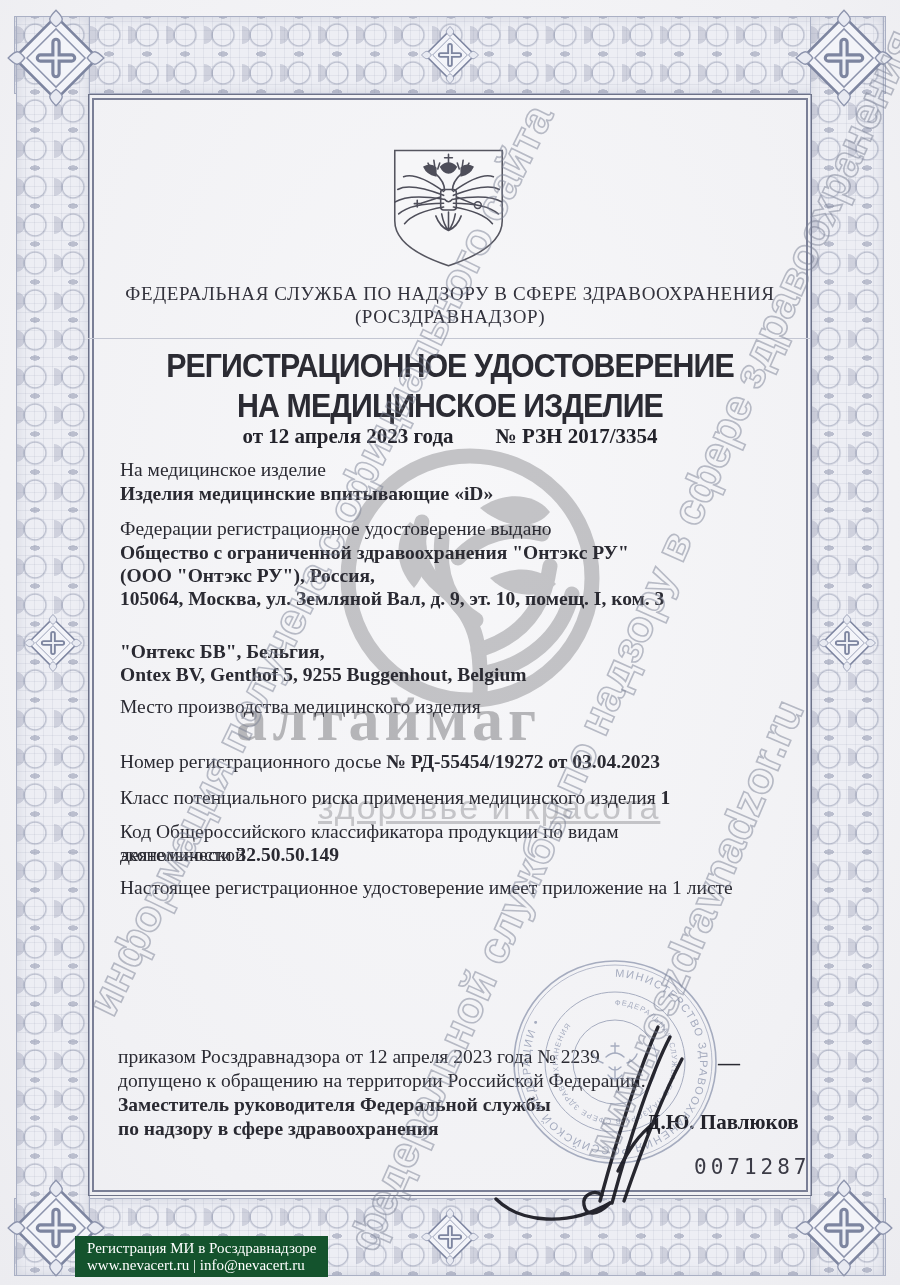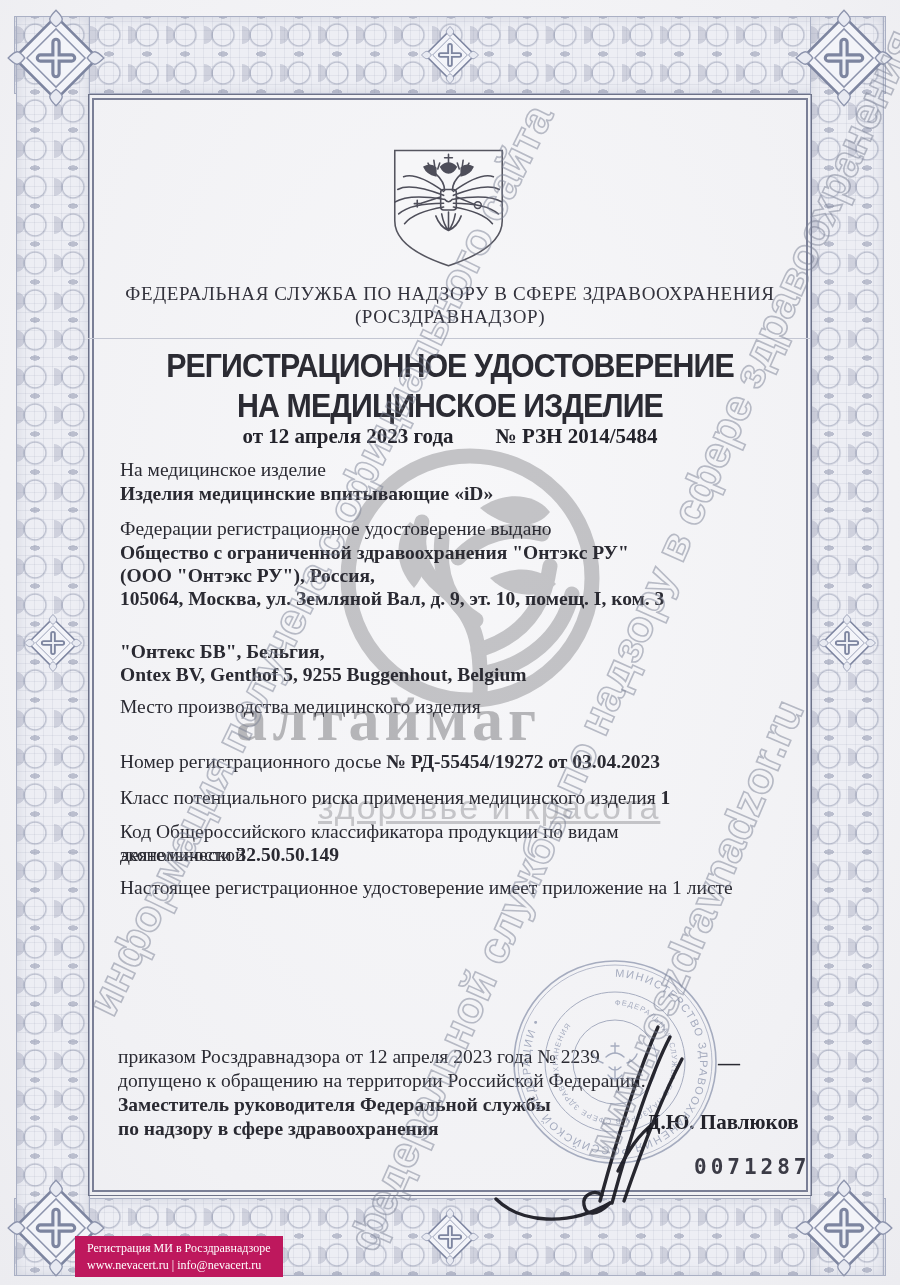--- a/index.html
+++ b/index.html
@@ -39,38 +39,38 @@
   .dateline{position:absolute;left:88px;top:424px;width:724px;text-align:center;
             font-weight:bold;font-size:21px;color:#23232b;}
   .dateline .gap{display:inline-block;width:42px;}
   
   .bl{position:absolute;left:120px;width:620px;font-size:19.5px;line-height:23px;color:#2a2a32;}
   .b{font-weight:bold;}
   
   .ol{position:absolute;left:118px;width:560px;font-size:19.5px;color:#2a2a32;}
   .signer-name{position:absolute;left:646px;top:1110px;width:160px;font-weight:bold;font-size:21px;color:#23232b;}
   .blank-number{position:absolute;left:694px;top:1155px;font-family:"DejaVu Sans Mono",monospace;
-                font-size:21px;letter-spacing:4px;color:#3b3b46;font-weight:bold;}
+                font-size:21px;letter-spacing:4px;color:#3b3b46;}
   .dash{position:absolute;left:718px;top:1050px;font-size:22px;font-weight:bold;color:#2a2a32;}
   
   .wm-logo-circle{position:absolute;left:330px;top:438px;width:280px;height:280px;opacity:.42;}
   .wm-logo-text{position:absolute;left:236px;top:684px;font-family:Liberation Serif, serif;
                 font-weight:bold;font-size:62px;letter-spacing:5px;color:rgba(122,122,126,.52);}
   .wm-logo-sub{position:absolute;left:318px;top:788px;font-family:"Liberation Sans",sans-serif;
                font-size:34px;letter-spacing:2px;color:rgba(138,138,142,.45);text-decoration:underline;}
   .wm-diag{position:absolute;white-space:nowrap;font-family:"Liberation Sans",sans-serif;
            font-weight:600;color:rgba(255,255,255,.05);
            -webkit-text-stroke:1.6px rgba(121,127,148,.50);}
   .wm-a{left:320px;top:560px;font-size:44px;transform:translate(-50%,-50%) rotate(-64deg);}
   .wm-b{left:632px;top:640px;font-size:44px;transform:translate(-50%,-50%) rotate(-66deg);}
   .wm-c{left:694px;top:930px;font-size:44px;transform:translate(-50%,-50%) rotate(-67deg);}
   .stamp{position:absolute;left:508px;top:955px;width:214px;height:214px;opacity:.8;}
   .signature{position:absolute;left:468px;top:975px;width:250px;height:250px;}
-  .footer-box{position:absolute;left:75px;top:1236px;background:#be185d;color:#ffffff;
-              padding:4px 12px 3px 12px;font-size:12px;line-height:17px;}
+  .footer-box{position:absolute;left:75px;top:1236px;background:#14532d;color:#ffffff;
+              padding:4px 12px 3px 12px;font-size:15px;line-height:17px;}
 </style>
 </head>
 <body>
 
 <div class="page">
   <div class="paper"></div>
 
   <svg width="0" height="0" style="position:absolute">
     <defs>
       <g id="rosette">
@@ -160,21 +160,21 @@
   <div class="agency">
     <div>ФЕДЕРАЛЬНАЯ СЛУЖБА ПО НАДЗОРУ В СФЕРЕ ЗДРАВООХРАНЕНИЯ</div>
     <div>(РОСЗДРАВНАДЗОР)</div>
   </div>
   <div class="divider"></div>
   <div class="title">
     <div>РЕГИСТРАЦИОННОЕ УДОСТОВЕРЕНИЕ</div>
     <div>НА МЕДИЦИНСКОЕ ИЗДЕЛИЕ</div>
   </div>
   <div class="dateline">
-    <span>от 12 апреля 2023 года</span><span class="gap"></span><span>№  РЗН 2014/5484</span>
+    <span>от 12 апреля 2023 года</span><span class="gap"></span><span>№  РЗН 2017/3354</span>
   </div>
 
   <div class="bl" style="top:458px">На медицинское изделие</div>
   <div class="bl b" style="top:482px">Изделия медицинские впитывающие «iD»</div>
   <div class="bl" style="top:517px">Федерации регистрационное удостоверение выдано</div>
   <div class="bl b" style="top:541px">Общество с ограниченной здравоохранения "Онтэкс РУ"</div>
   <div class="bl b" style="top:564px">(ООО "Онтэкс РУ"), Россия,</div>
   <div class="bl b" style="top:587px">105064, Москва, ул. Земляной Вал, д. 9, эт. 10, помещ. I, ком. 3</div>
   <div class="bl b" style="top:640px">"Онтекс БВ", Бельгия,</div>
   <div class="bl b" style="top:663px">Ontex BV, Genthof 5, 9255 Buggenhout, Belgium</div>

